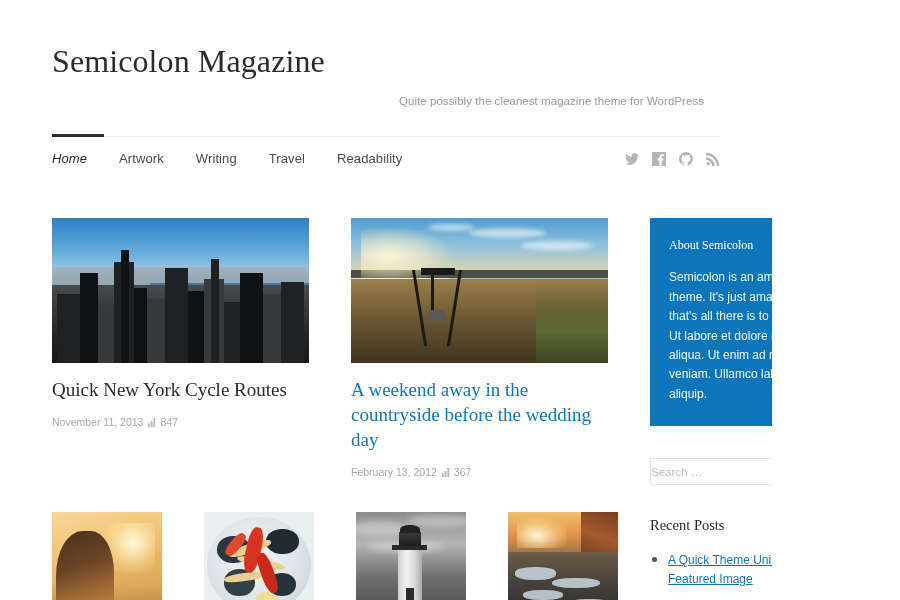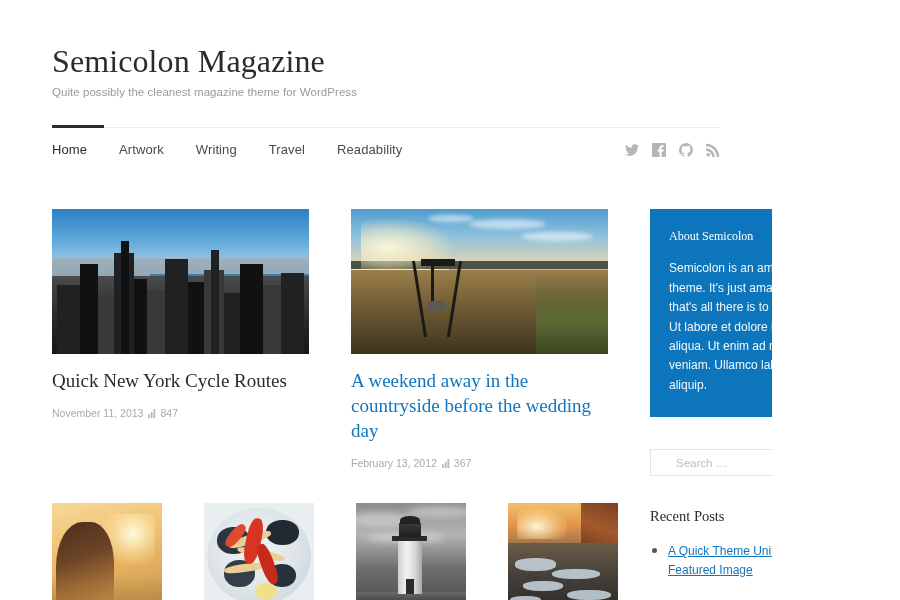--- a/index.html
+++ b/index.html
@@ -17,42 +17,42 @@
 
   
   .site-header { padding: 44px 52px 0 52px; }
   .site-title {
     font-family: "Liberation Serif", serif;
     font-size: 32px; font-weight: 400; line-height: 1.1;
     color: #2b2b2b; margin: 0 0 7px 0; letter-spacing: .1px;
   }
   .site-tagline {
     font-size: 11.5px; color: #9a9a9a; font-weight: 400;
-    margin: 0; letter-spacing: .05px;
+    margin: 16px; letter-spacing: .05px; text-align: right;
   }
 
   
   .nav-wrap {
     margin: 29px 52px 0 52px;
     border-top: 1px solid #ececec;
     position: relative;
     height: 44px;
   }
   .nav-active-bar {
     position:absolute; top:-3px; left:0; width:52px; height:3px; background:#2b2b2b;
   }
   .nav-inner { display:flex; align-items:center; height:44px; }
   .nav-list { display:flex; list-style:none; margin:0; padding:0; }
   .nav-item { margin-right:32px; }
   .nav-item:last-child { margin-right:0; }
   .nav-link {
     font-size: 13px; color:#4a4a4a; text-decoration:none; letter-spacing:.1px;
     display:block; line-height:44px;
   }
-  .nav-link.is-active { color:#2b2b2b; }
+  .nav-link.is-active { color:#2b2b2b;font-style:italic; }
   .social { margin-left:auto; display:flex; align-items:center; gap:13px; }
   .social svg { display:block; fill:#b5b5b5; }
 
   
   .content-wrap {
     display:flex; margin:0 52px; padding-top:38px; gap:42px;
   }
   .main-col { width: 556px; flex:none; }
   .side-col { width: 208px; flex:none; }
 
@@ -96,21 +96,21 @@
     font-size:12px; line-height:1.62; margin:0; color:#f2f8fc;
   }
   .widget { margin-top:32px; }
   .widget-title {
     font-family:"Liberation Serif", serif;
     font-size:14.5px; font-weight:400; margin:0 0 16px 0; color:#2b2b2b;
   }
   .search-input {
     width:131px; height:27px; border:1px solid #e4e4e4; background:#fff;
     font-family:"Liberation Sans", sans-serif; font-size:11.5px;
-    padding:0 25px; color:#555; outline:none;
+    padding:0 0; color:#555; outline:none;
   }
   .search-input::placeholder { color:#bdbdbd; }
   .recent-list { list-style:disc; margin:0; padding:0 0 0 18px; }
   .recent-list li { margin-bottom:5px; }
   .recent-list li::marker { color:#555; }
   .recent-link {
     font-size:12px; line-height:1.42; color:#1275bc; text-decoration:underline;
   }
 
   

